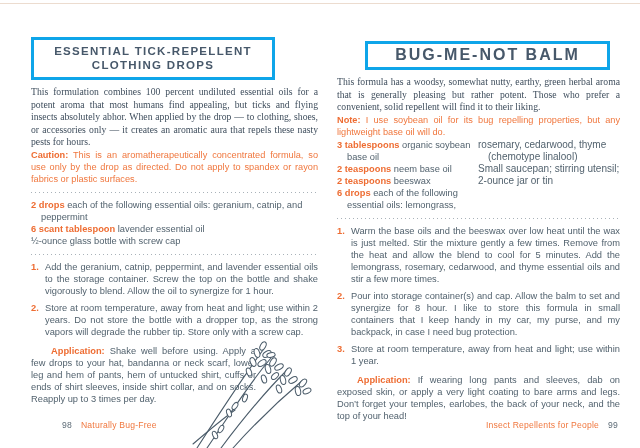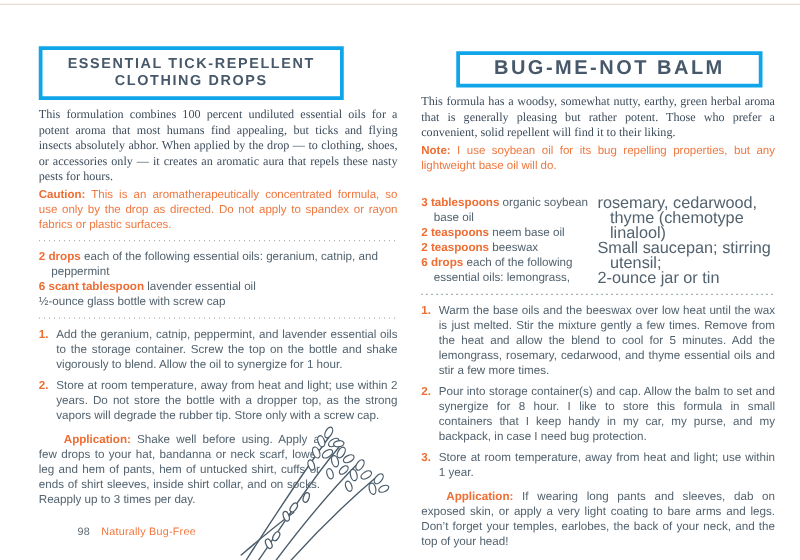--- a/index.html
+++ b/index.html
@@ -36,24 +36,24 @@
 
   .dotsep{
     height:2px;margin:6px 0 6px 0;
     background-image:repeating-linear-gradient(90deg,#a9b2b9 0 1.2px,transparent 1.2px 4px);
     background-size:100% 1.6px;background-repeat:no-repeat;background-position:0 50%;
   }
 
   .ing{font-size:9.3px;line-height:12px;margin:0;padding-left:10px;text-indent:-10px;color:#52626e;}
   .amt{font-weight:bold;color:#ee6d33;}
 
-  .two-col{display:flex;margin-top:18px;}
+  .two-col{display:flex;margin-top:1px;}
   .col-a{width:141px;flex:none;}
   .col-b{width:142px;flex:none;font-size:9px;}
-  .col-b .ing{font-size:13px;}
+  .col-b .ing{font-size:10px;}
 
   .step{display:flex;margin-top:5px;}
   .step-num{flex:none;width:14px;font-size:9.3px;line-height:12px;font-weight:bold;color:#ee6d33;}
   .step-text{margin:0;font-size:9.3px;line-height:12px;text-align:justify;color:#52626e;}
 
   .application{font-size:9.3px;line-height:12px;margin:7px 0 0 0;text-align:justify;color:#52626e;}
   .app-label{font-weight:bold;color:#ee6d33;margin-left:20px;}
   .illu-spacer{float:right;width:58px;height:74px;margin-left:4px;}
 
   .footer{position:absolute;top:420px;font-size:8.6px;letter-spacing:0.2px;}
@@ -181,13 +181,16 @@
       <p class="step-text">Pour into storage container(s) and cap. Allow the balm to set and synergize for 8 hour. I like to store this formula in small containers that I keep handy in my car, my purse, and my backpack, in case I need bug protection.</p>
     </div>
     <div class="step">
       <span class="step-num">3.</span>
       <p class="step-text">Store at room temperature, away from heat and light; use within 1 year.</p>
     </div>
   </div>
 
   <p class="application"><span class="app-label">Application:</span><span> If wearing long pants and sleeves, dab on exposed skin, or apply a very light coating to bare arms and legs. Don’t forget your temples, earlobes, the back of your neck, and the top of your head!</span></p>
 
+  <div class="footer">
+    <span class="footer-title">Insect Repellents for People</span><span class="pageno">99</span>
+  </div>
 </div>
 
 </body></html>

